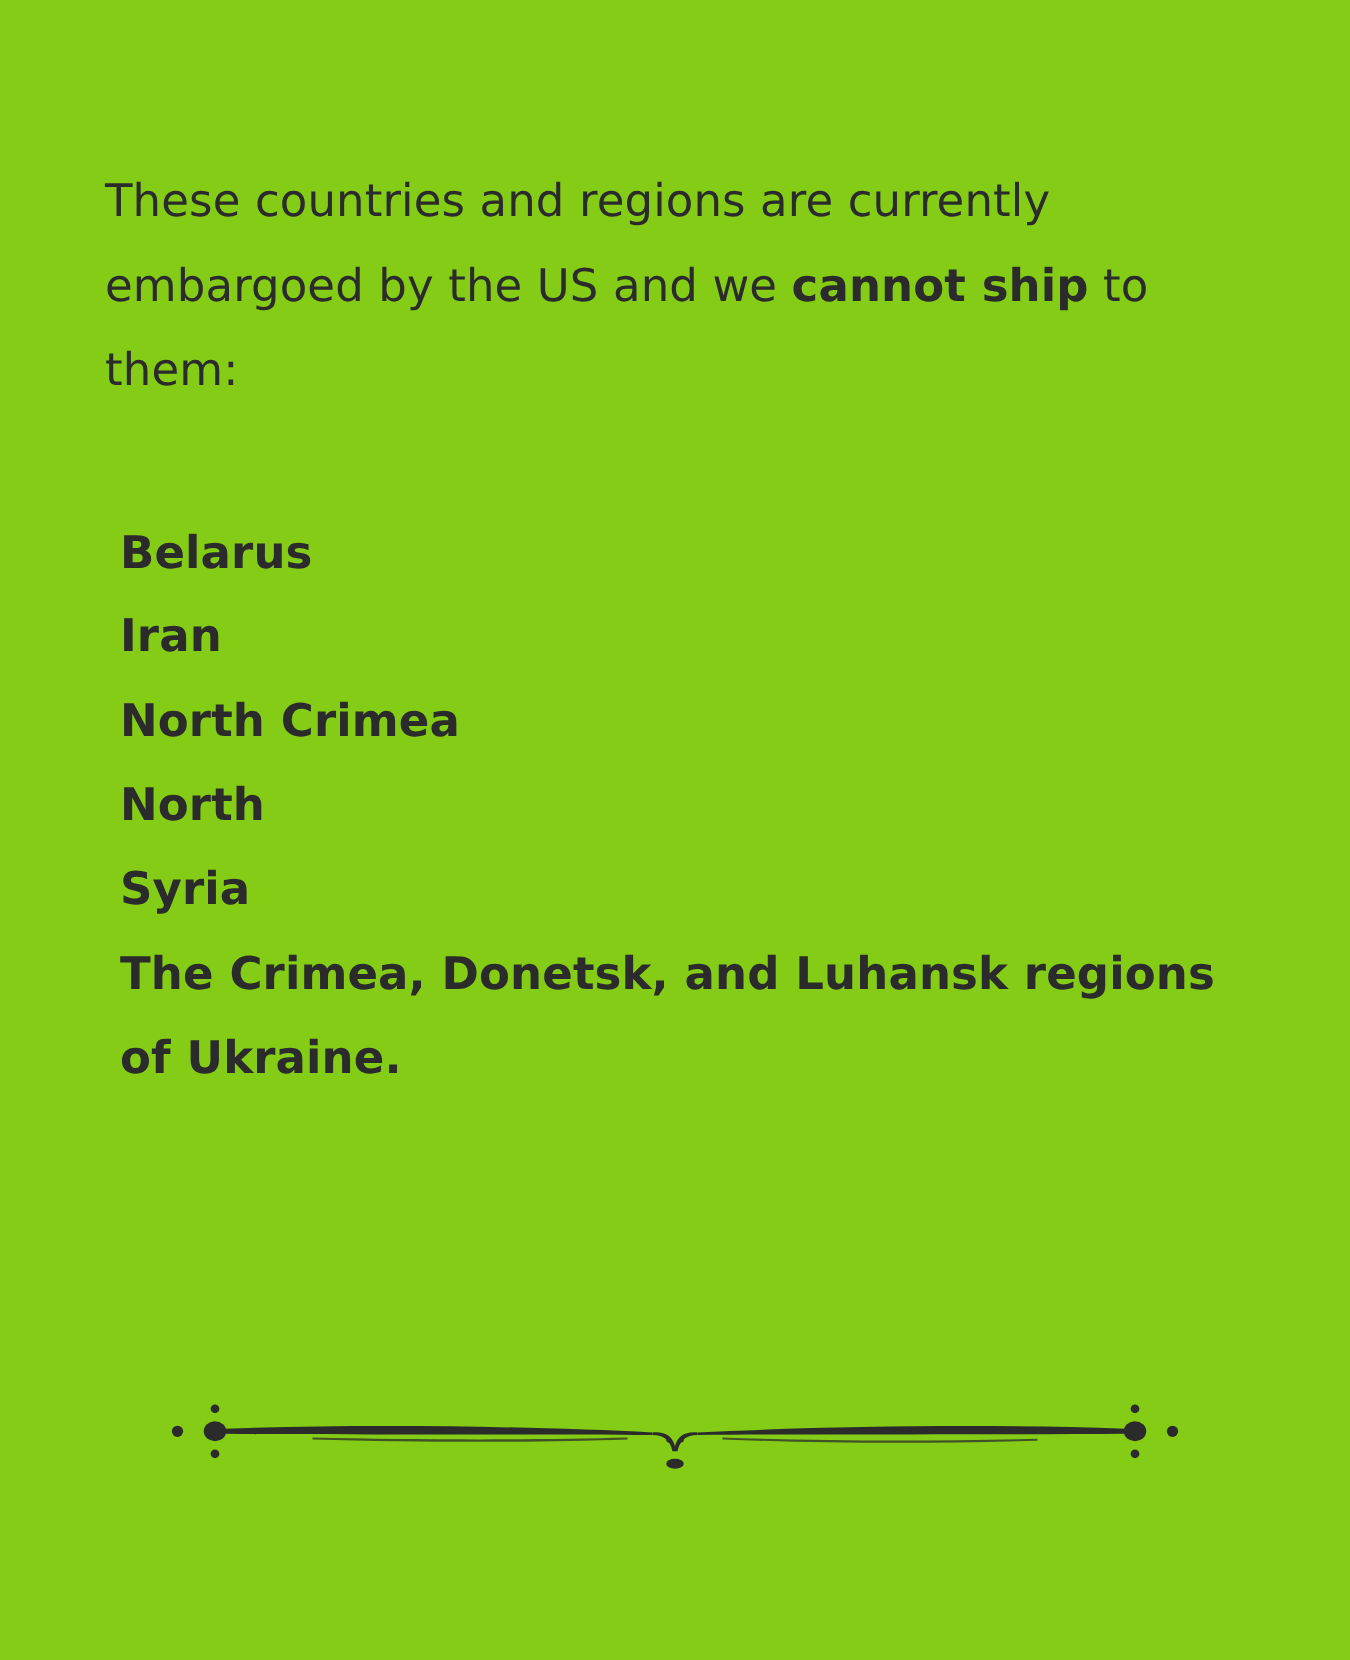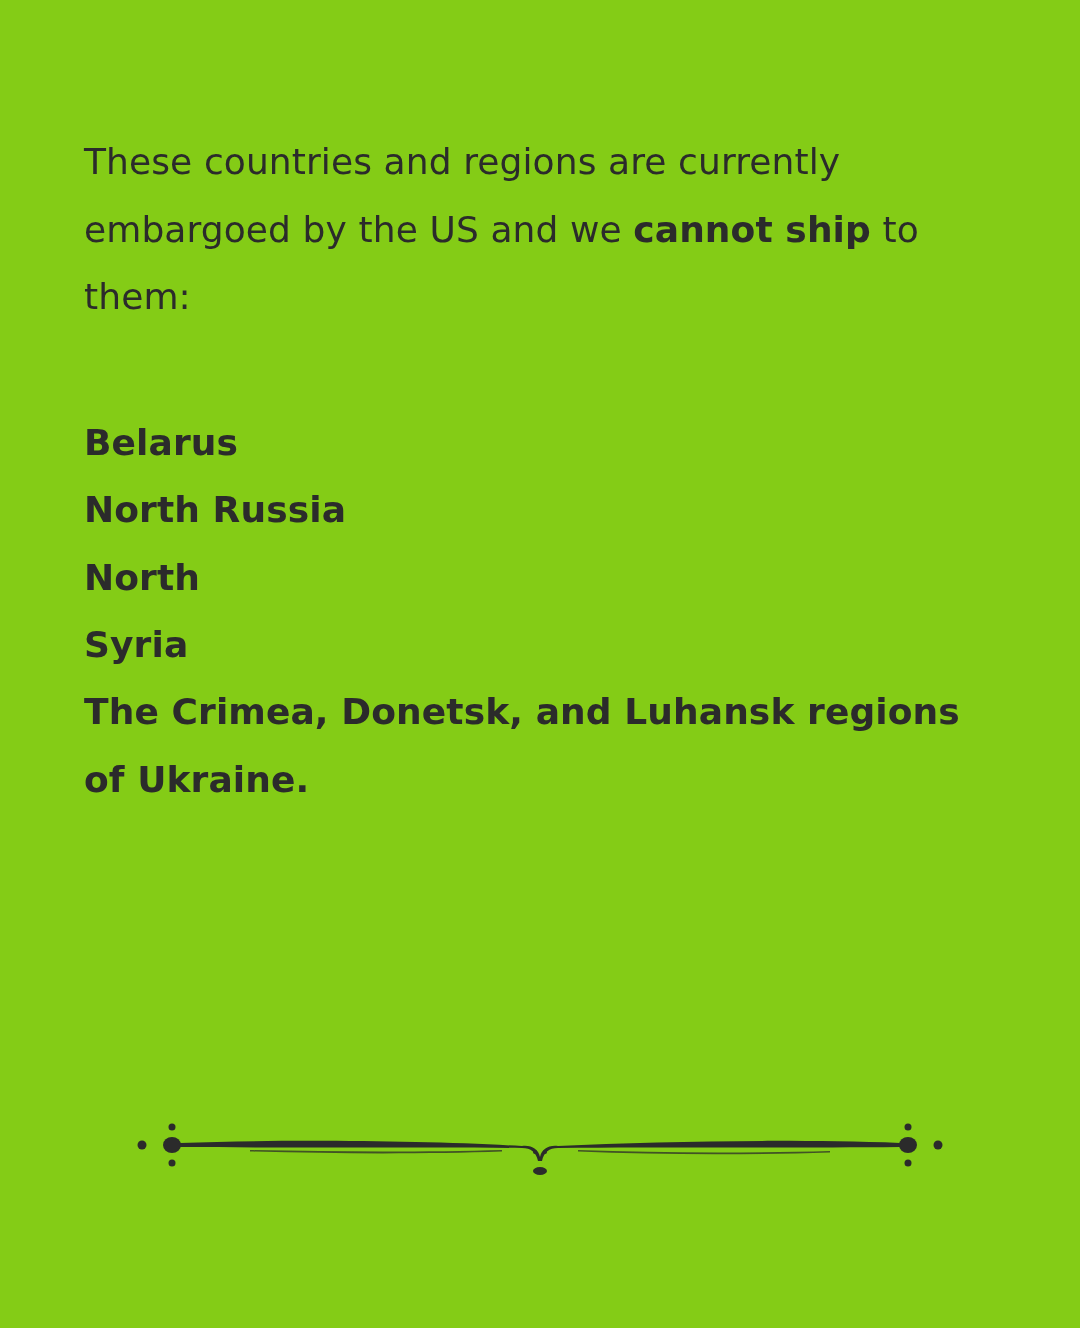--- a/index.html
+++ b/index.html
@@ -33,21 +33,21 @@
     font-size: 36px;
     line-height: 1.88;
     font-weight: 400;
     color: #2b2b2b;
     letter-spacing: 0.1px;
   }
   .intro .strong {
     font-weight: 700;
   }
   .country-list {
-    margin: 0;
+    margin: 12px;
     padding: 0;
     list-style: none;
     margin-top: 78px;
   }
   .country-list li {
     font-size: 36px;
     line-height: 1.87;
     font-weight: 700;
     color: #2b2b2b;
     letter-spacing: 0.1px;
@@ -71,21 +71,22 @@
 <body>
 
 <div class="page">
 
   <div class="content">
 
     <p class="intro"><span>These countries and regions are currently embargoed by the US and we </span><span class="strong">cannot ship</span><span> to them:</span></p>
 
     <ul class="country-list">
       <li>Belarus</li>
-      <li>North Russia</li>
+      <li>Iran</li>
+      <li>North Crimea</li>
       <li>North</li>
       <li>Syria</li>
       <li>The Crimea, Donetsk, and Luhansk regions of Ukraine.</li>
     </ul>
 
   </div>
 
   <div class="divider-wrap">
     <svg width="820" height="80" viewBox="0 0 820 80" aria-hidden="true">
       <g fill="#2b2b2b">

